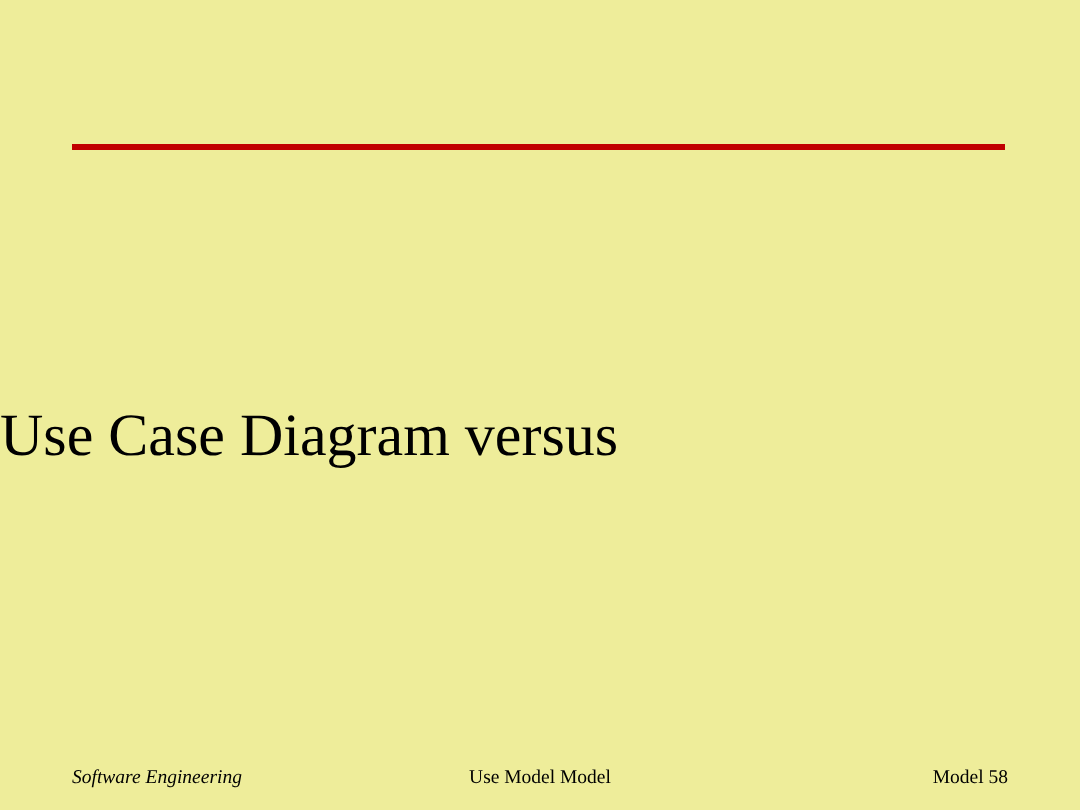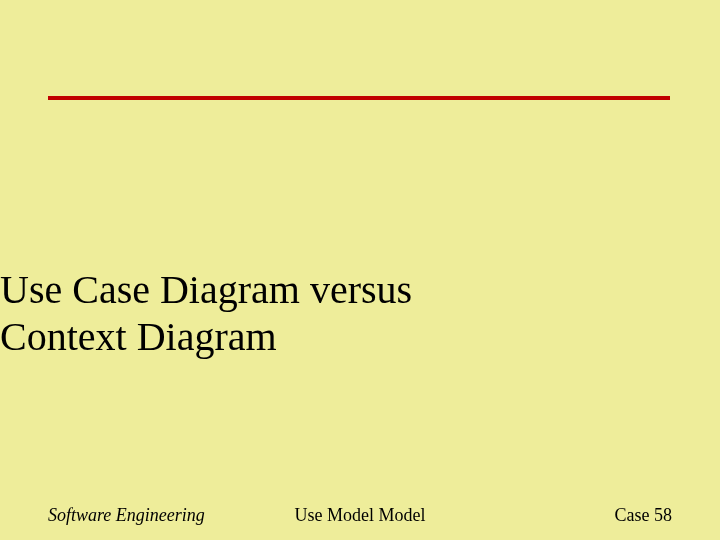--- a/index.html
+++ b/index.html
@@ -31,42 +31,41 @@
     font-weight: 400;
   }
   .footer {
     position: absolute;
     bottom: 14px;
     left: 48px;
     right: 48px;
     display: flex;
     justify-content: space-between;
     align-items: baseline;
-    font-size: 18px;
+    font-size: 13px;
     color: #000;
   }
   .footer-left { font-style: italic; }
   .footer-center {
     position: absolute;
     left: 50%;
     transform: translateX(-50%);
   }
   .footer-right { }
 </style>
 </head>
 <body>
 
 <div class="divider"></div>
 
 <div class="title-block">
   <div class="line">Use Case Diagram versus</div>
-  <div class="line">Context Diagram</div>
 </div>
 
 <div class="footer">
   <span class="footer-left">Software Engineering</span>
   <span class="footer-center">Use Model Model</span>
   <span class="footer-right">
-    <span>Case</span>
+    <span>Model</span>
     <span> </span>
     <span>58</span>
   </span>
 </div>
 
 </body></html>

